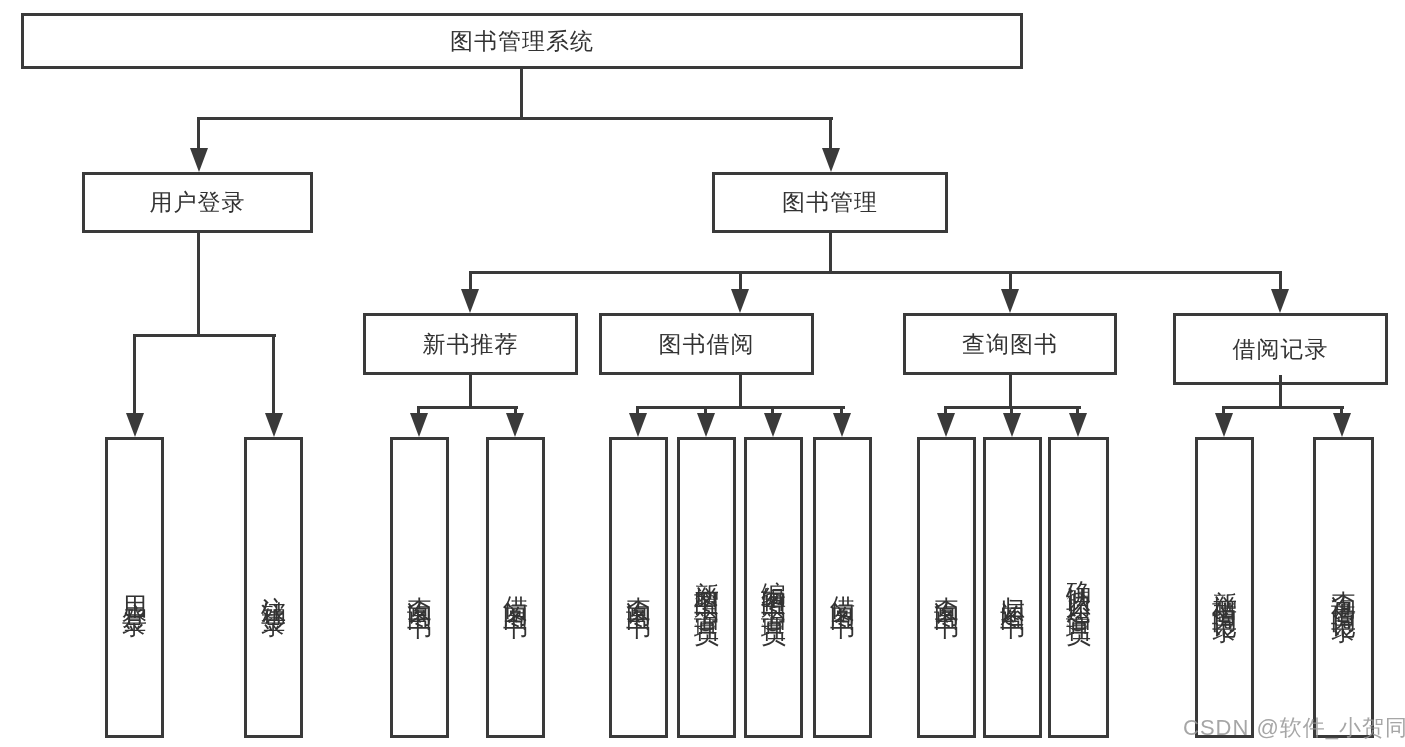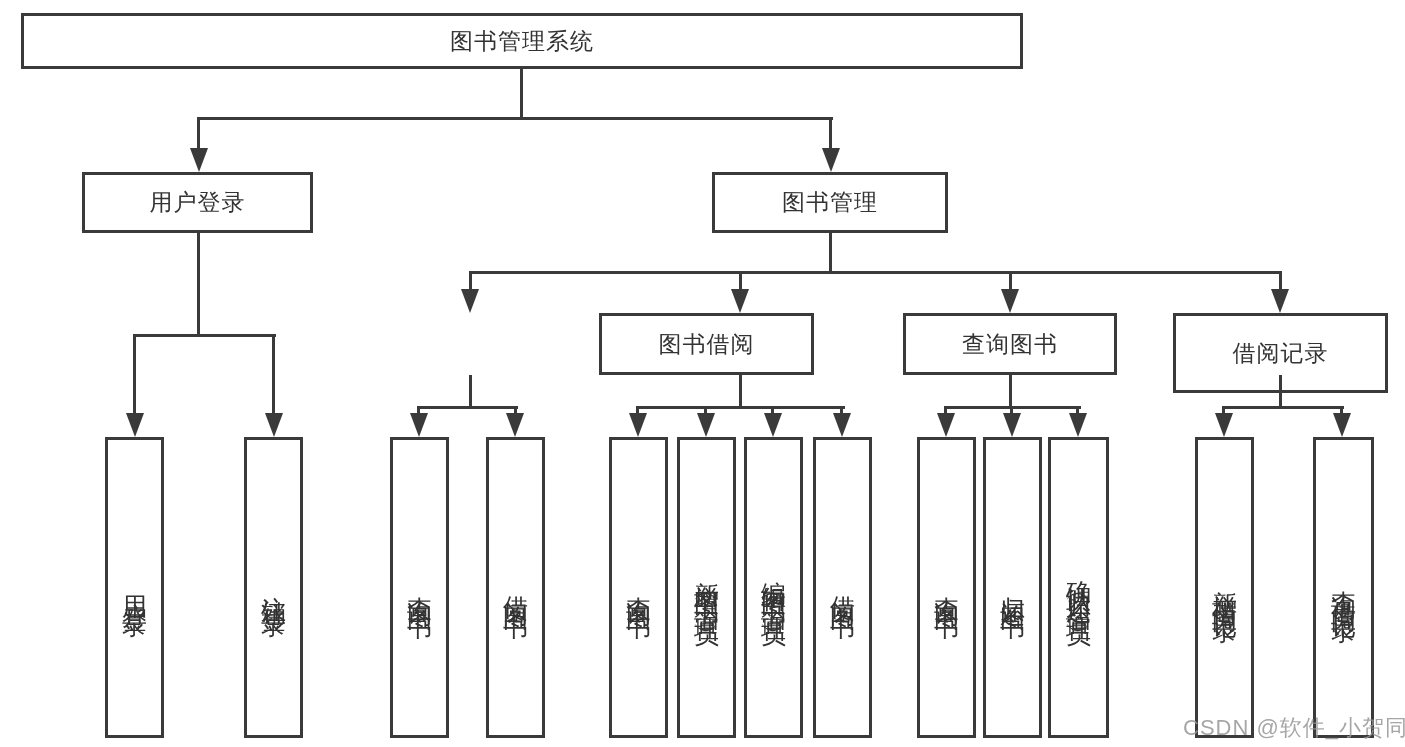--- a/index.html
+++ b/index.html
@@ -87,27 +87,30 @@
   <div class="line" style="left:469px; top:271px; width:813px; height:3px;"></div>
   <div class="line" style="left:469px; top:271px; width:3px; height:20px;"></div>
   <div class="arrow" style="left:461px; top:289px;"></div>
   <div class="line" style="left:739px; top:271px; width:3px; height:20px;"></div>
   <div class="arrow" style="left:731px; top:289px;"></div>
   <div class="line" style="left:1009px; top:271px; width:3px; height:20px;"></div>
   <div class="arrow" style="left:1001px; top:289px;"></div>
   <div class="line" style="left:1279px; top:271px; width:3px; height:20px;"></div>
   <div class="arrow" style="left:1271px; top:289px;"></div>
 
+  <div class="box hbox" style="left:363px; top:313px; width:215px; height:62px;">
+    <span>新书推荐</span>
+  </div>
   <div class="box hbox" style="left:599px; top:313px; width:215px; height:62px;">
     <span>图书借阅</span>
   </div>
   <div class="box hbox" style="left:903px; top:313px; width:214px; height:62px;">
     <span>查询图书</span>
   </div>
-  <div class="box hbox" style="left:1173px; top:313px; width:215px; height:80px;">
+  <div class="box hbox" style="left:1173px; top:313px; width:215px; height:72px;">
     <span>借阅记录</span>
   </div>
 
   <div class="line" style="left:469px; top:375px; width:3px; height:34px;"></div>
   <div class="line" style="left:417px; top:406px; width:101px; height:3px;"></div>
   <div class="line" style="left:417px; top:406px; width:3px; height:9px;"></div>
   <div class="arrow" style="left:410px; top:413px;"></div>
   <div class="line" style="left:514px; top:406px; width:3px; height:9px;"></div>
   <div class="arrow" style="left:506px; top:413px;"></div>
 

